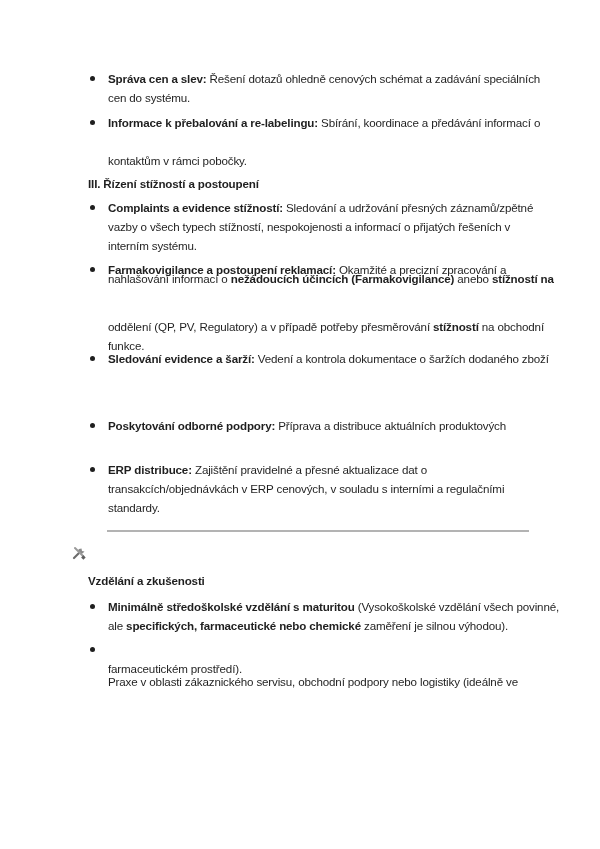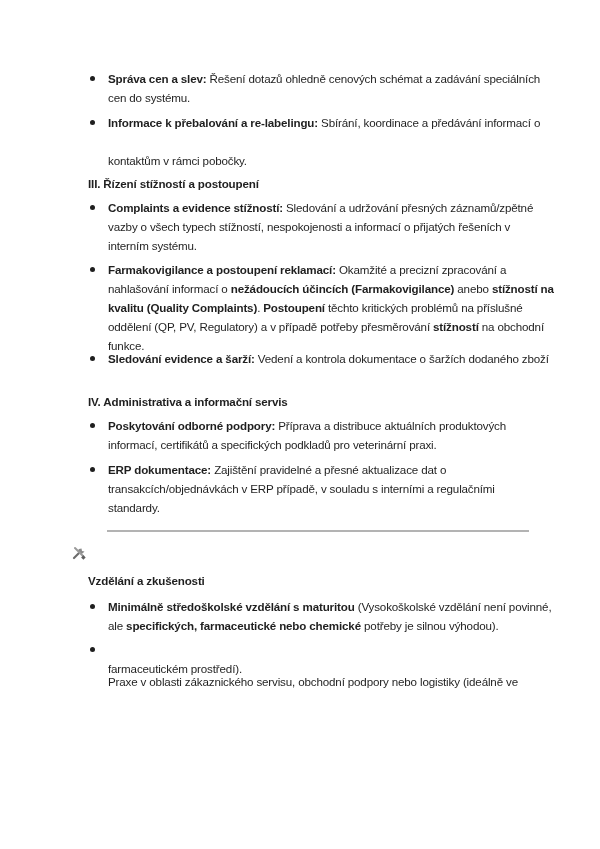--- a/index.html
+++ b/index.html
@@ -41,70 +41,65 @@
     <span>Sledování a udržování přesných záznamů/zpětné</span>
   </div>
   <div class="line" style="top:217px">vazby o všech typech stížností, nespokojenosti a informací o přijatých řešeních v</div>
   <div class="line" style="top:236px">interním systému.</div>
 
   <div class="bullet" style="top:267px"></div>
   <div class="line" style="top:260px">
     <b>Farmakovigilance a postoupení reklamací:</b>
     <span>Okamžité a precizní zpracování a</span>
   </div>
-  <div class="line" style="top:279px">
+  <div class="line" style="top:269px">
     <span>nahlašování informací o </span><b>nežádoucích účincích (Farmakovigilance)</b><span> anebo </span><b>stížností na</b>
-  </div>
-  <div class="line" style="top:298px">
-    <b>kvalitu (Quality Complaints)</b><span>. </span><b>Postoupení</b><span> těchto kritických problémů na příslušné</span>
   </div>
   <div class="line" style="top:317px">
     <span>oddělení (QP, PV, Regulatory) a v případě potřeby přesměrování </span><b>stížností</b><span> na obchodní</span>
   </div>
   <div class="line" style="top:336px">funkce.</div>
 
   <div class="bullet" style="top:356px"></div>
   <div class="line" style="top:349px">
     <b>Sledování evidence a šarží:</b>
     <span>Vedení a kontrola dokumentace o šaržích dodaného zboží</span>
   </div>
 
-  <div class="heading" style="top:392px">IV. Administrativa a informační servis</div>
 
   <div class="bullet" style="top:423px"></div>
   <div class="line" style="top:416px">
     <b>Poskytování odborné podpory:</b>
     <span>Příprava a distribuce aktuálních produktových</span>
   </div>
-  <div class="line" style="top:435px">informací, certifikátů a specifických podkladů pro veterinární praxi.</div>
 
   <div class="bullet" style="top:467px"></div>
   <div class="line" style="top:460px">
-    <b>ERP dokumentace:</b>
+    <b>ERP distribuce:</b>
     <span>Zajištění pravidelné a přesné aktualizace dat o</span>
   </div>
-  <div class="line" style="top:479px">transakcích/objednávkách v ERP případě, v souladu s interními a regulačními</div>
+  <div class="line" style="top:479px">transakcích/objednávkách v ERP cenových, v souladu s interními a regulačními</div>
   <div class="line" style="top:498px">standardy.</div>
 
   <div class="rule"></div>
 
   <svg class="tools-icon" viewBox="0 0 14 14">
     <path d="M2 12 L8 6" stroke="#6b6b6b" stroke-width="2.2" stroke-linecap="round"></path>
     <path d="M7 3 a2.5 2.5 0 1 0 4 4 L12.5 5.5 L10 5 L9.5 2.5 Z" fill="#8a8a8a"></path>
     <path d="M3 2 L11.5 10.5" stroke="#9a9a9a" stroke-width="2" stroke-linecap="round"></path>
     <rect x="9.8" y="9.8" width="3.2" height="3.2" transform="rotate(45 11.4 11.4)" fill="#5f5f5f"></rect>
   </svg>
 
   <div class="heading" style="top:571px">Vzdělání a zkušenosti</div>
 
   <div class="bullet" style="top:604px"></div>
   <div class="line" style="top:597px">
-    <b>Minimálně středoškolské vzdělání s maturitou</b><span> (Vysokoškolské vzdělání není povinné,</span>
+    <b>Minimálně středoškolské vzdělání s maturitou</b><span> (Vysokoškolské vzdělání všech povinné,</span>
   </div>
   <div class="line" style="top:616px">
-    <span>ale </span><b>specifických, farmaceutické nebo chemické</b><span> potřeby je silnou výhodou).</span>
+    <span>ale </span><b>specifických, farmaceutické nebo chemické</b><span> zaměření je silnou výhodou).</span>
   </div>
 
   <div class="bullet" style="top:647px"></div>
   <div class="line" style="top:672px">Praxe v oblasti zákaznického servisu, obchodní podpory nebo logistiky (ideálně ve</div>
   <div class="line" style="top:659px">farmaceutickém prostředí).</div>
 
 </div>
 
 </body></html>

